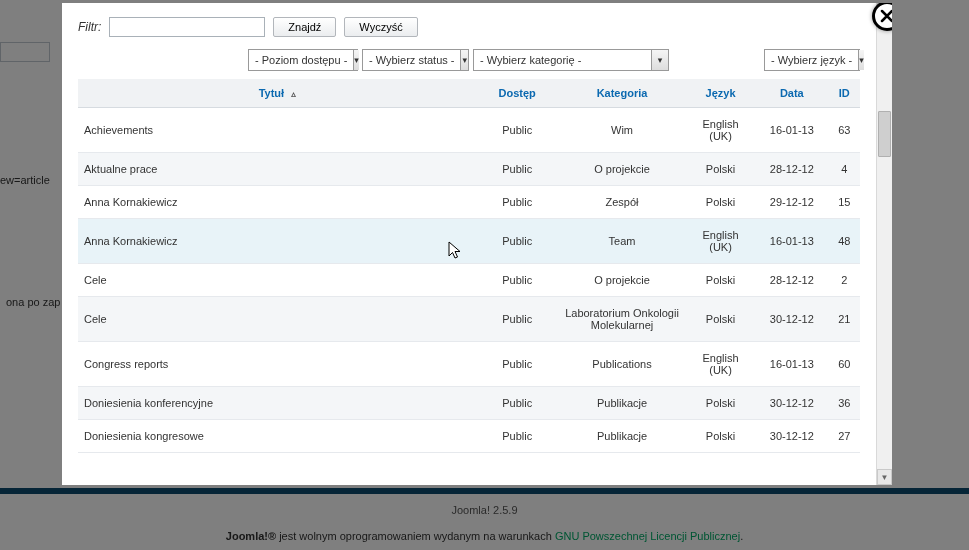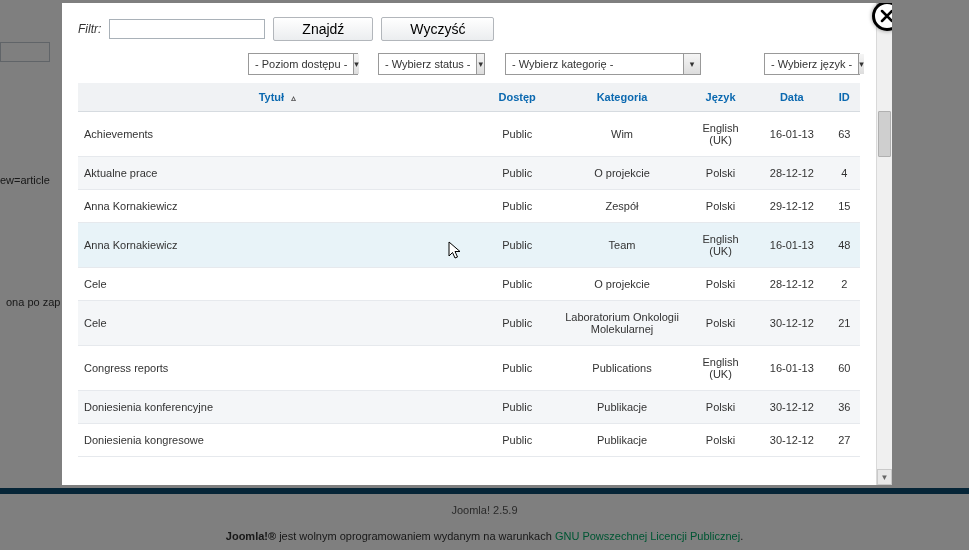--- a/index.html
+++ b/index.html
@@ -118,29 +118,29 @@
   .filter-row label { font-size:12px; color:#333;font-style:italic; }
   .filter-input {
     border:1px solid #a9b1b8;
     height:20px; width:156px;
     padding:2px 4px;
     font-size:12px;
   }
   .btn {
     border:1px solid #b2b6bb;
     background: linear-gradient(#fff,#ebedef);
-    padding: 3px 28px;
-    font-size:14px;
+    padding: 3px 14px;
+    font-size:11px;
     cursor:pointer;
     border-radius:2px;
   }
 
   .select-row {
     display:flex;
-    gap: 20px;
+    gap: 4px;
     margin-bottom: 8px;
     padding-left: 170px;
   }
   .faux-select {
     border:1px solid #999;
     background:#fff;
     height:22px;
     display:flex; align-items:center;
     font-size:11px;
     cursor:pointer;

